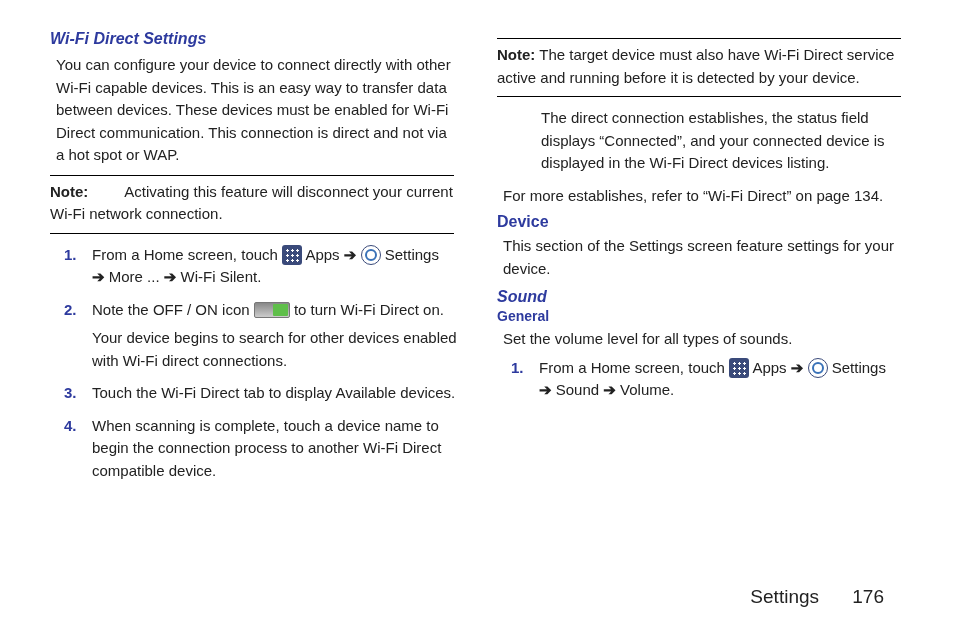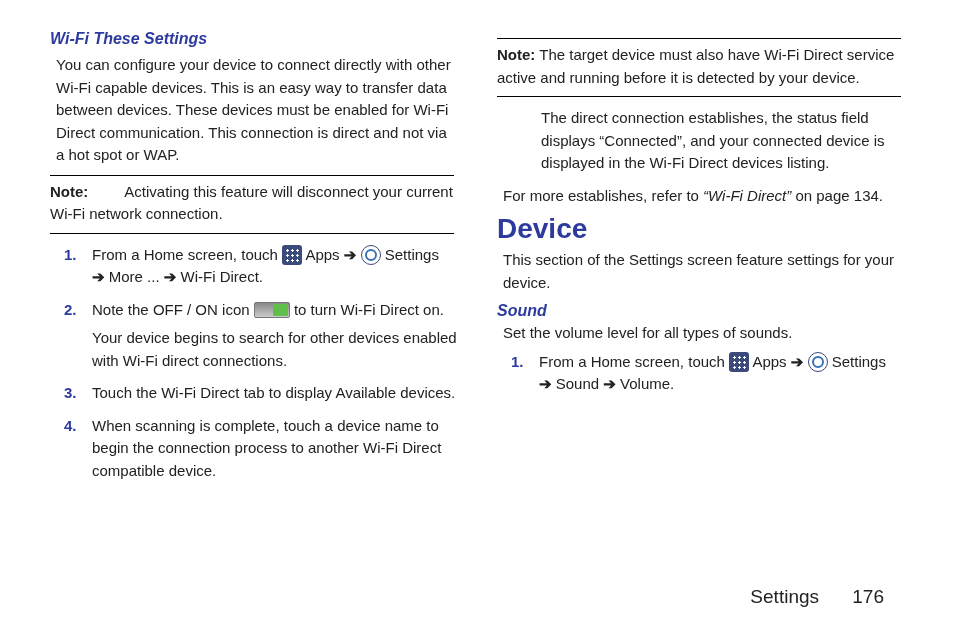--- a/index.html
+++ b/index.html
@@ -24,21 +24,21 @@
   .h-wifi {
     color: #2d3a9e;
     font-weight: bold;
     font-style: italic;
     font-size: 16px;
     margin-bottom: 6px;
   }
   .h-device {
     color: #2d3a9e;
     font-weight: 900;
-    font-size: 28px;
+    font-size: 16px;
     margin-bottom: 4px;
     font-family: Arial Black, Arial, sans-serif;
   }
   .h-sound {
     color: #2d3a9e;
     font-weight: bold;
     font-style: italic;
     font-size: 16px;
     margin-top: 8px;
     margin-bottom: 2px;
@@ -106,38 +106,38 @@
   }
   .toggle-icon::after {
     content: "";
     position: absolute;
     right: 1px; top: 1px;
     width: 15px; height: 12px;
     background: #5fbf4a;
     border-radius: 1px;
   }
   .sub-p { margin-top: 6px; }
-  .ref-italic { font-style: italic; }
+  .ref-italic { }
   .footer {
     position: absolute;
     bottom: 28px;
     right: 70px;
     font-size: 19px;
   }
   .footer .pn { margin-left: 28px; }
   .indent-body { margin-left: 44px; margin-bottom: 10px; }
   .col2-top { margin-bottom: 10px; }
 </style>
 </head>
 <body>
 
 <div class="columns">
 
   <div class="col">
-    <div class="h-wifi">Wi-Fi These Settings</div>
+    <div class="h-wifi">Wi-Fi Direct Settings</div>
     <p class="body-p">You can configure your device to connect directly with other Wi-Fi capable devices. This is an easy way to transfer data between devices. These devices must be enabled for Wi-Fi Direct communication. This connection is direct and not via a hot spot or WAP.</p>
 
     <div class="note-box">
       <p>
         <span class="note-label">Note:</span><span class="note-indent" style="display:inline">Activating this feature will disconnect your current Wi-Fi network connection.</span>
       </p>
     </div>
 
     <ol>
       <li>
@@ -145,21 +145,21 @@
         <span>From a Home screen, touch </span>
         <span class="inline-icon apps-icon"></span>
         <span class="bold"> Apps </span>
         <span class="arrow">➔</span>
         <span class="inline-icon settings-icon"></span>
         <span class="bold"> Settings </span>
         <br>
         <span class="arrow">➔</span>
         <span class="bold"> More ... </span>
         <span class="arrow">➔</span>
-        <span class="bold"> Wi-Fi Direct</span><span>.</span>
+        <span class="bold"> Wi-Fi Silent</span><span>.</span>
       </li>
       <li>
         <span class="num">2.</span>
         <span>Note the </span>
         <span class="bold">OFF / ON</span>
         <span> icon </span>
         <span class="inline-icon toggle-icon"></span>
         <span> to turn Wi-Fi Direct on.</span>
         <p class="sub-p">Your device begins to search for other devices enabled with Wi-Fi direct connections.</p>
       </li>
@@ -185,20 +185,21 @@
     <p class="indent-body">The direct connection establishes, the status field displays “Connected”, and your connected device is displayed in the Wi-Fi Direct devices listing.</p>
 
     <p class="body-p">
       <span>For more establishes, refer to </span><span class="ref-italic">“Wi-Fi Direct” </span><span> on page 134.</span>
     </p>
 
     <div class="h-device">Device</div>
     <p class="body-p">This section of the Settings screen feature settings for your device.</p>
 
     <div class="h-sound">Sound</div>
+    <div class="h-general">General</div>
     <p class="body-p">Set the volume level for all types of sounds.</p>
 
 
     <ol>
       <li>
         <span class="num">1.</span>
         <span>From a Home screen, touch </span>
         <span class="inline-icon apps-icon"></span>
         <span class="bold"> Apps </span>
         <span class="arrow">➔</span>

